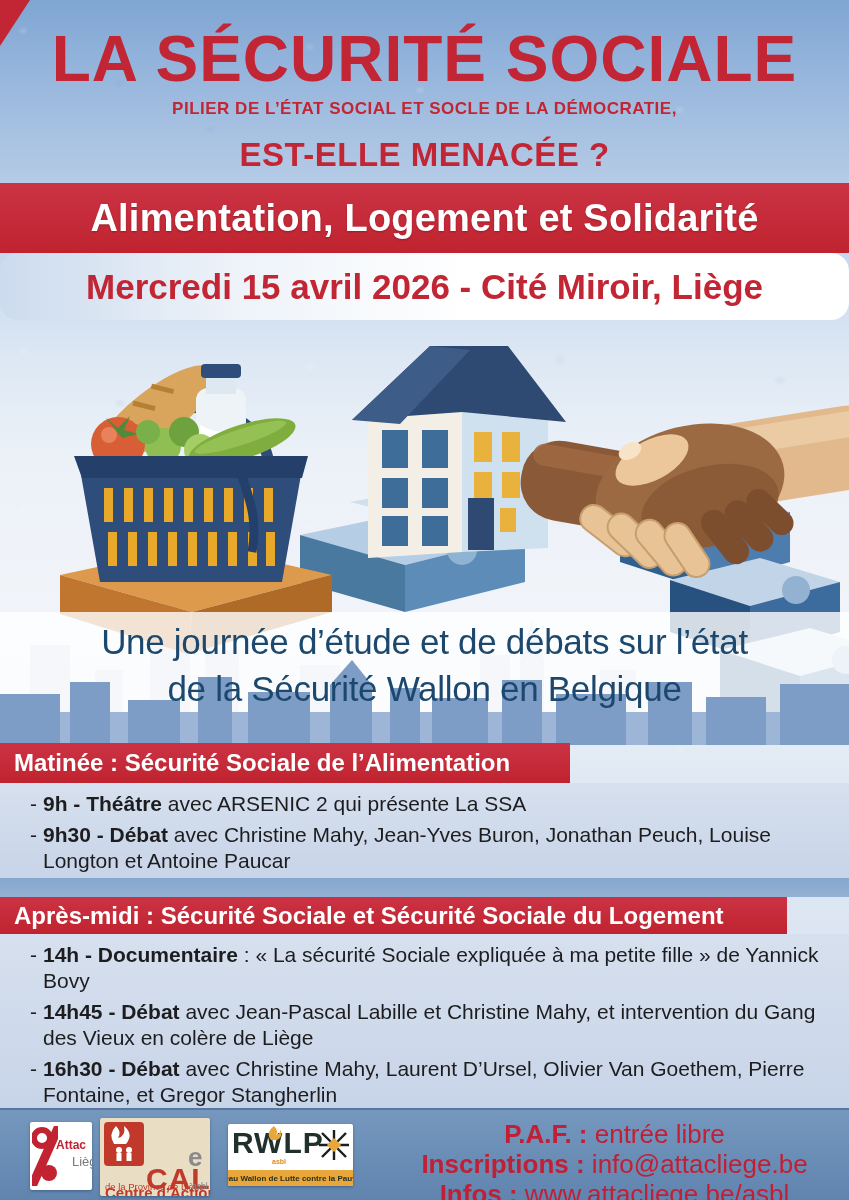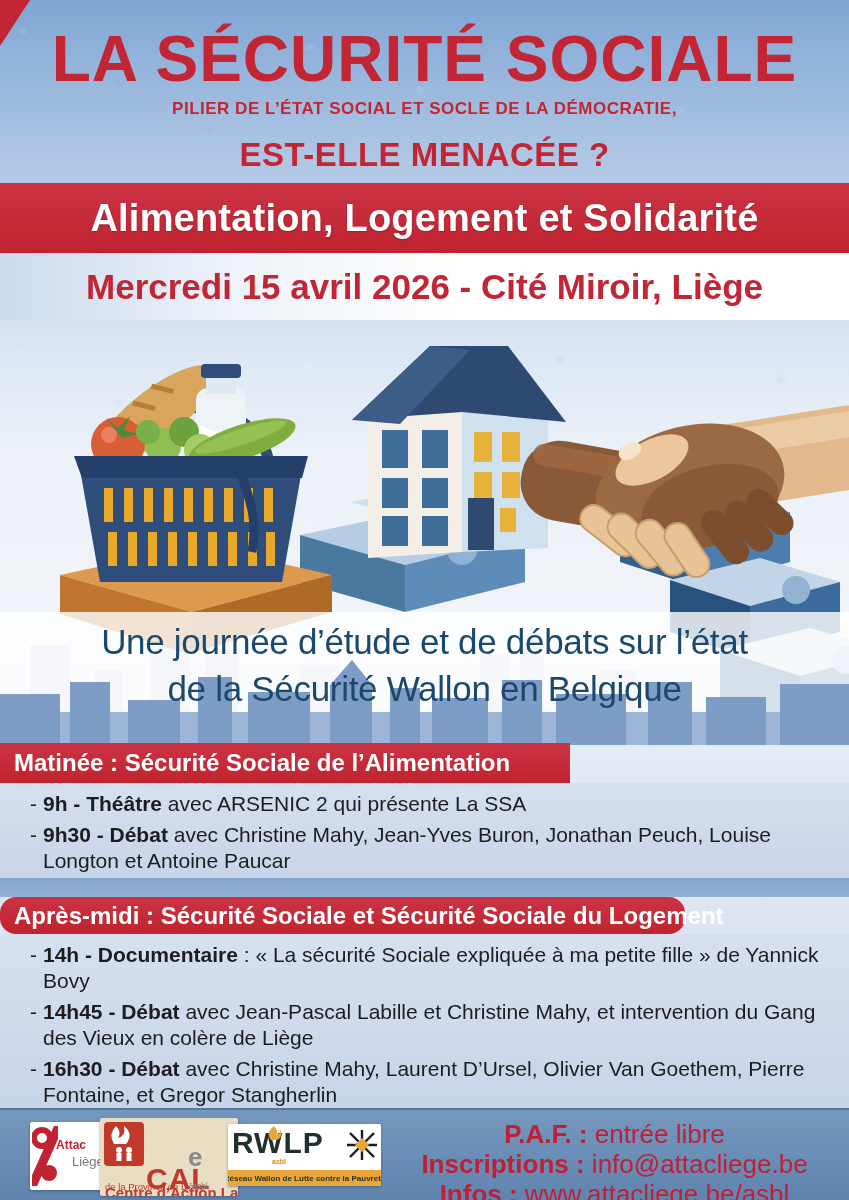--- a/index.html
+++ b/index.html
@@ -32,48 +32,48 @@
   #title2{left:0;right:0;top:99px;text-align:center;color:#c22534;
     font-size:17px;font-weight:700;letter-spacing:.5px;}
   #title3{left:0;right:0;top:136px;text-align:center;color:#c22534;
     font-size:33px;font-weight:700;letter-spacing:.5px;}
   #banner{left:0;top:183px;width:849px;height:70px;background:linear-gradient(180deg,#cb3344,#c0232f);
     display:flex;align-items:center;justify-content:center;}
   #banner .t{color:#fff;font-size:38px;font-weight:700;letter-spacing:.2px;
     text-shadow:0 1px 2px rgba(0,0,0,.25);}
   #dateband{left:0;top:253px;width:849px;height:67px;
     background:linear-gradient(90deg,#ccdbee 0%,#eef3f9 28%,#ffffff 55%,#ffffff 100%);
-    display:flex;align-items:center;justify-content:center;}
+    display:flex;align-items:center;justify-content:center;border-radius:18px;}
   #dateband .t{color:#c22534;font-size:35px;font-weight:700;}
   
   #midart{left:0;top:320px;width:849px;height:425px;}
   #tagline{left:0;right:0;top:618px;text-align:center;color:#1c486e;line-height:47px;
     font-size:35px;font-weight:400;letter-spacing:-.3px;}
   
   .redbar{left:0;height:40px;background:linear-gradient(180deg,#cb3344,#c0232f);
     display:flex;align-items:center;}
   .redbar .t{color:#fff;font-size:24px;font-weight:700;padding-left:14px;white-space:nowrap;}
   #bar-matinee{top:743px;width:570px;}
-  #bar-apres{top:897px;width:685px;height:37px;border-radius:16px;}
+  #bar-apres{top:897px;width:787px;height:37px;}
   .panel{left:0;width:849px;background:linear-gradient(180deg,#d6e0ee,#c8d4e8);}
   #panel-a{top:783px;height:95px;}
   #gapband{left:0;top:878px;width:849px;height:19px;
     background:linear-gradient(180deg,#86a7cd,#93b1d4);}
   #panel-b{top:934px;height:174px;}
   .items{position:absolute;left:30px;right:26px;top:8px;color:#1d1d1f;
     font-size:21px;line-height:26px;}
   .item{position:relative;padding-left:13px;margin-bottom:5px;}
   .dash{position:absolute;left:0;top:0;}
   .tl{font-weight:700;}
   
   #footer{left:0;top:1108px;width:849px;height:92px;
     background:linear-gradient(180deg,#7698bf,#6084ae);
     box-shadow:inset 0 2px 0 rgba(30,60,100,.35);}
   .logocard{position:absolute;background:#fff;border-radius:2px;
-    box-shadow:0 1px 3px rgba(20,40,70,.4);overflow:hidden;padding-left:28px;}
+    box-shadow:0 1px 3px rgba(20,40,70,.4);overflow:hidden;}
   #logo-attac{left:30px;top:14px;width:62px;height:68px;}
   #logo-attac .nm{position:absolute;left:26px;top:16px;color:#c12332;font-weight:700;font-size:12px;}
   #logo-attac .ct{position:absolute;left:10px;top:32px;color:#7a7a7a;font-size:13px;margin-left:32px;}
   #logo-cal{left:100px;top:10px;width:110px;height:78px;background:#e9ddc4;}
   #logo-cal .acr{position:absolute;left:46px;top:4px;color:#c0392b;font-weight:700;font-size:30px;letter-spacing:1px;margin-top:40px;}
   #logo-cal .gl{position:absolute;left:88px;top:24px;color:#8a8a8a;font-weight:700;font-size:26px;}
   #logo-cal .l1{position:absolute;left:5px;top:66px;color:#c0392b;font-weight:700;font-size:15px;white-space:nowrap;}
   #logo-cal .l2{position:absolute;left:5px;top:63px;color:#c0392b;font-weight:400;font-size:9.5px;white-space:nowrap;}
   #logo-cal .sf{position:absolute;left:92px;top:63px;color:#8a8a8a;font-size:8.5px;}
   #logo-rwlp{left:228px;top:16px;width:125px;height:62px;}

